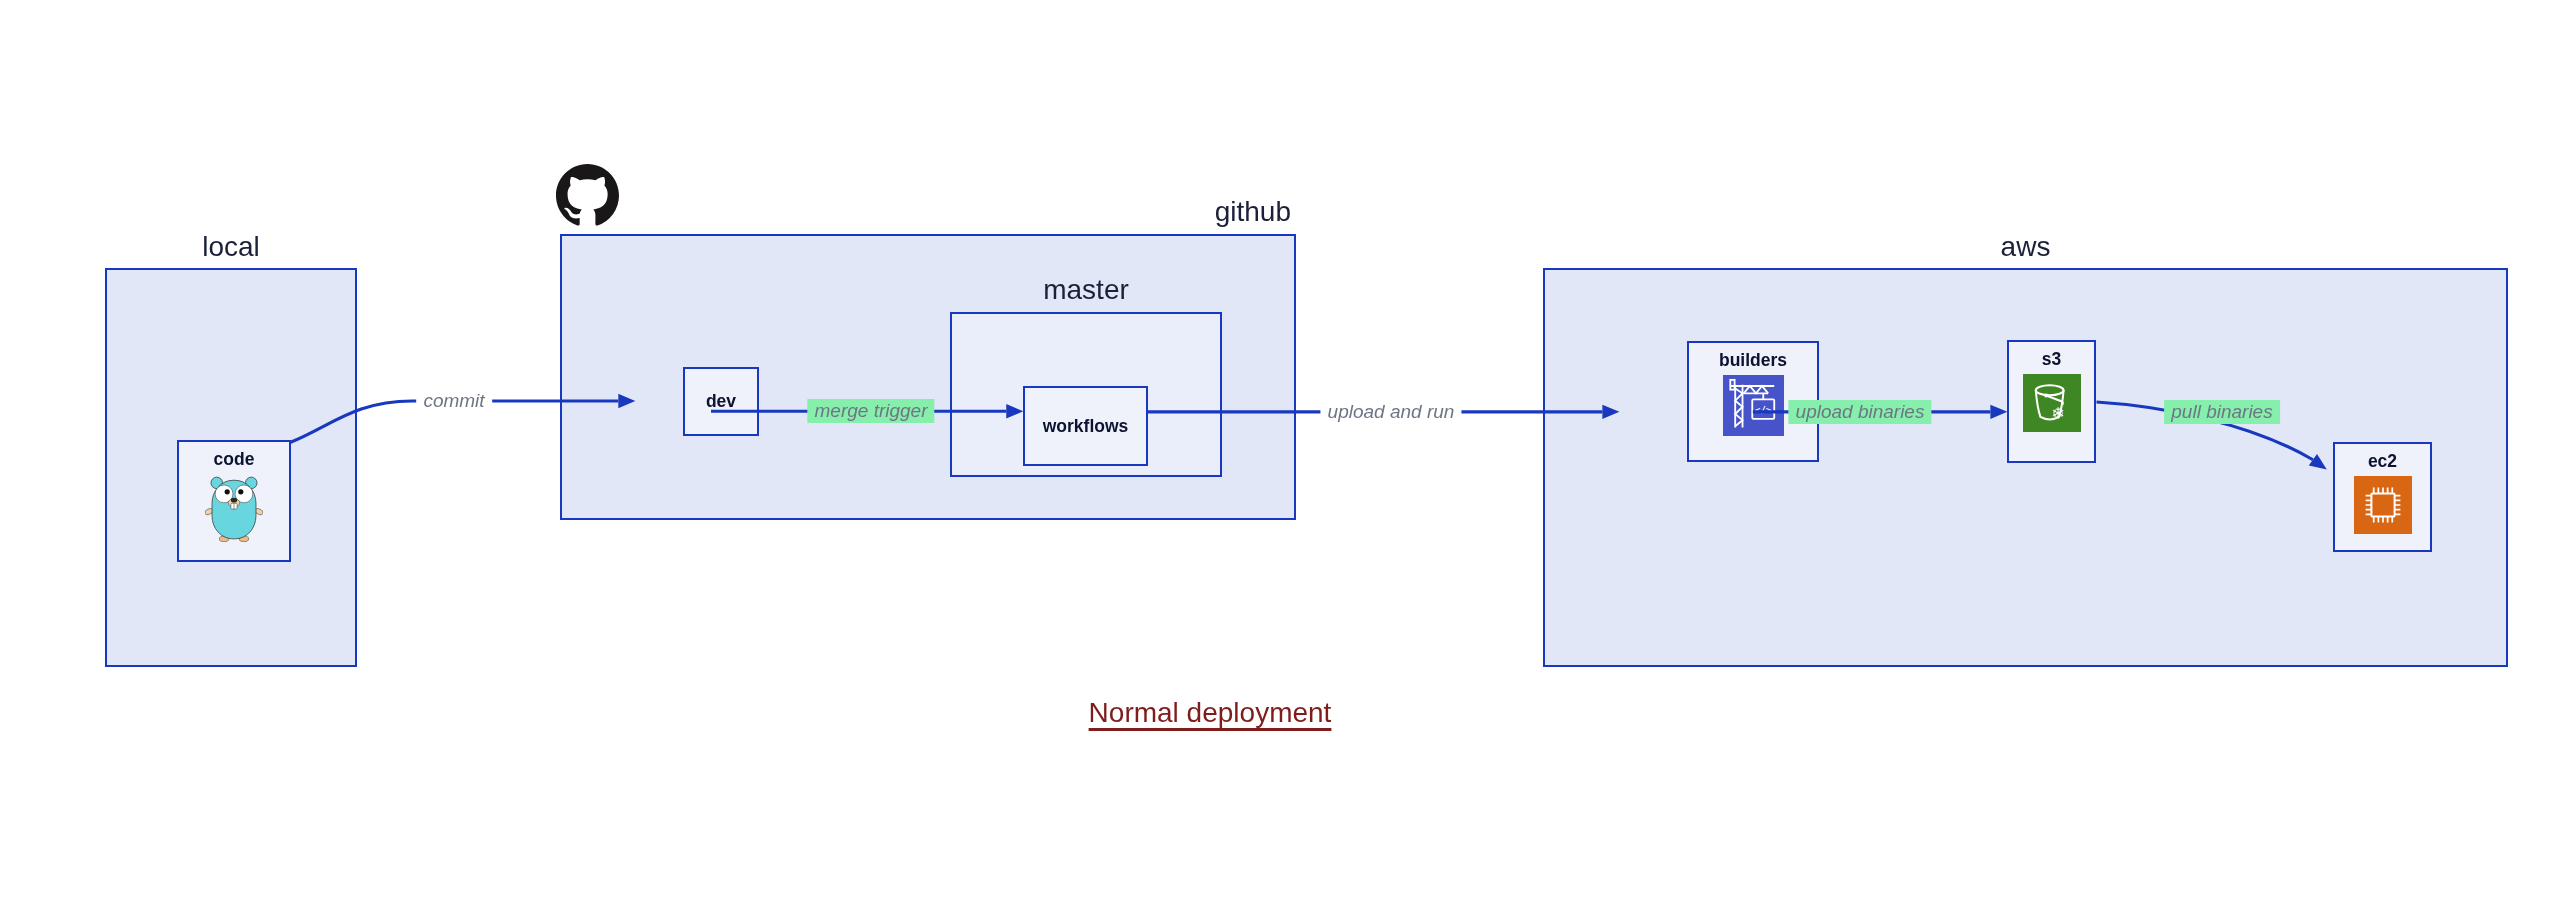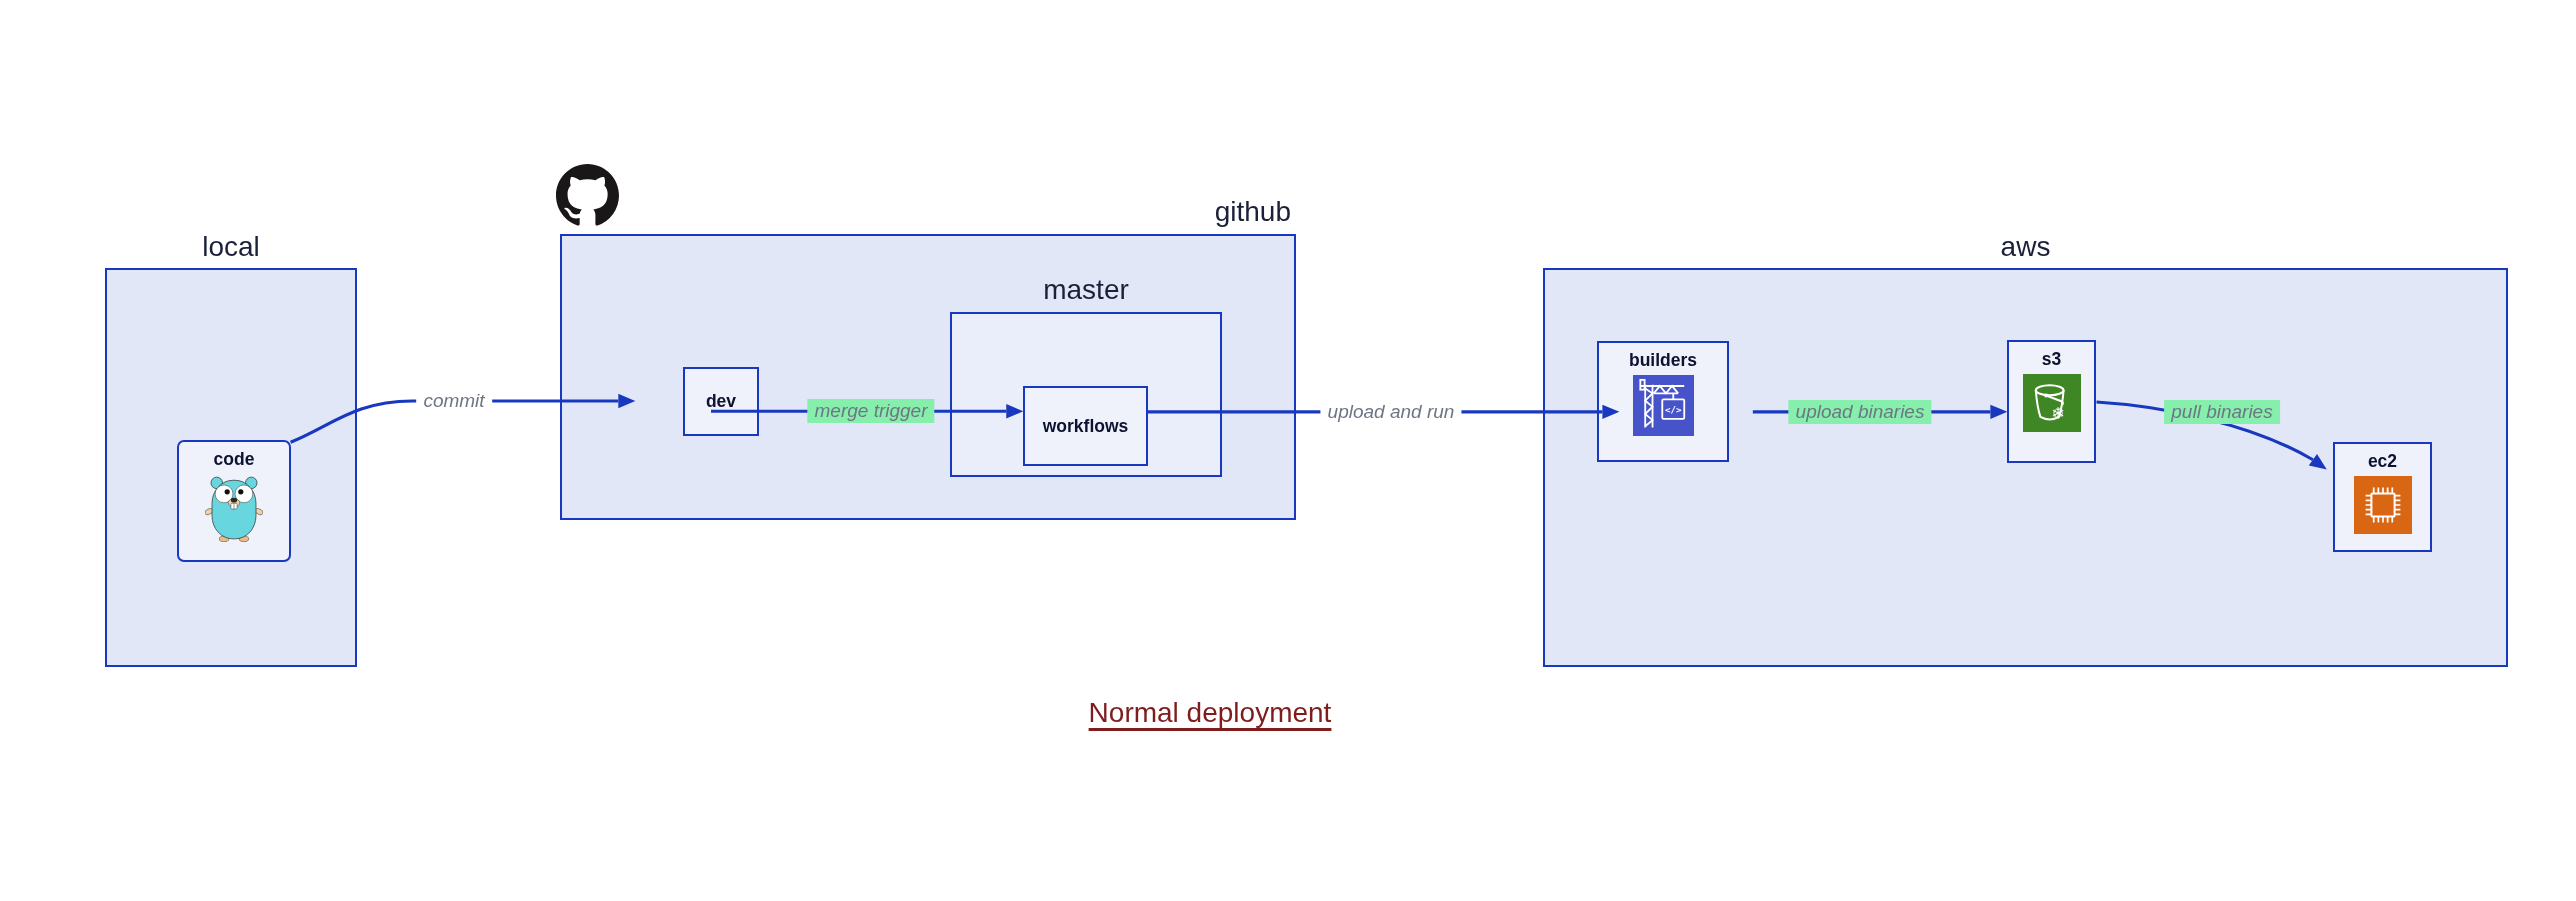--- a/index.html
+++ b/index.html
@@ -45,24 +45,24 @@
     box-sizing:border-box;
     z-index:3;
     display:flex;flex-direction:column;align-items:center;
   }
   .node-label{
     color:#0C1230;
     font-size:17.5px;
     font-weight:bold;
     line-height:20.6px;
   }
-  .n-code     {left:177px; top:440px; width:114px; height:122px;border-radius:7px;}
+  .n-code     {left:177px; top:440px; width:114px; height:122px;}
   .n-dev      {left:635px;top:367px; width:76px; height:69px;justify-content:center;margin-left:48px;}
   .n-workflows{left:1023px;top:386px; width:125px; height:80px;justify-content:center;}
-  .n-builders {left:1597px;top:341px; width:132px; height:121px;}
+  .n-builders {left:1687px;top:341px; width:132px; height:121px;}
   .n-s3       {left:2007px;top:340px; width:89px; height:123px;}
   .n-ec2      {left:2333px;top:442px; width:99px; height:110px;}
   .n-code .node-label, .n-builders .node-label, .n-s3 .node-label, .n-ec2 .node-label{margin-top:7.2px;}
   .node .icon{margin-top:4.1px;}
 
   
   .octocat{position:absolute;left:556px;top:164px;width:63px;height:63px;z-index:2;}
 
   
   svg.edges{position:absolute;left:0;top:0;z-index:4;}

